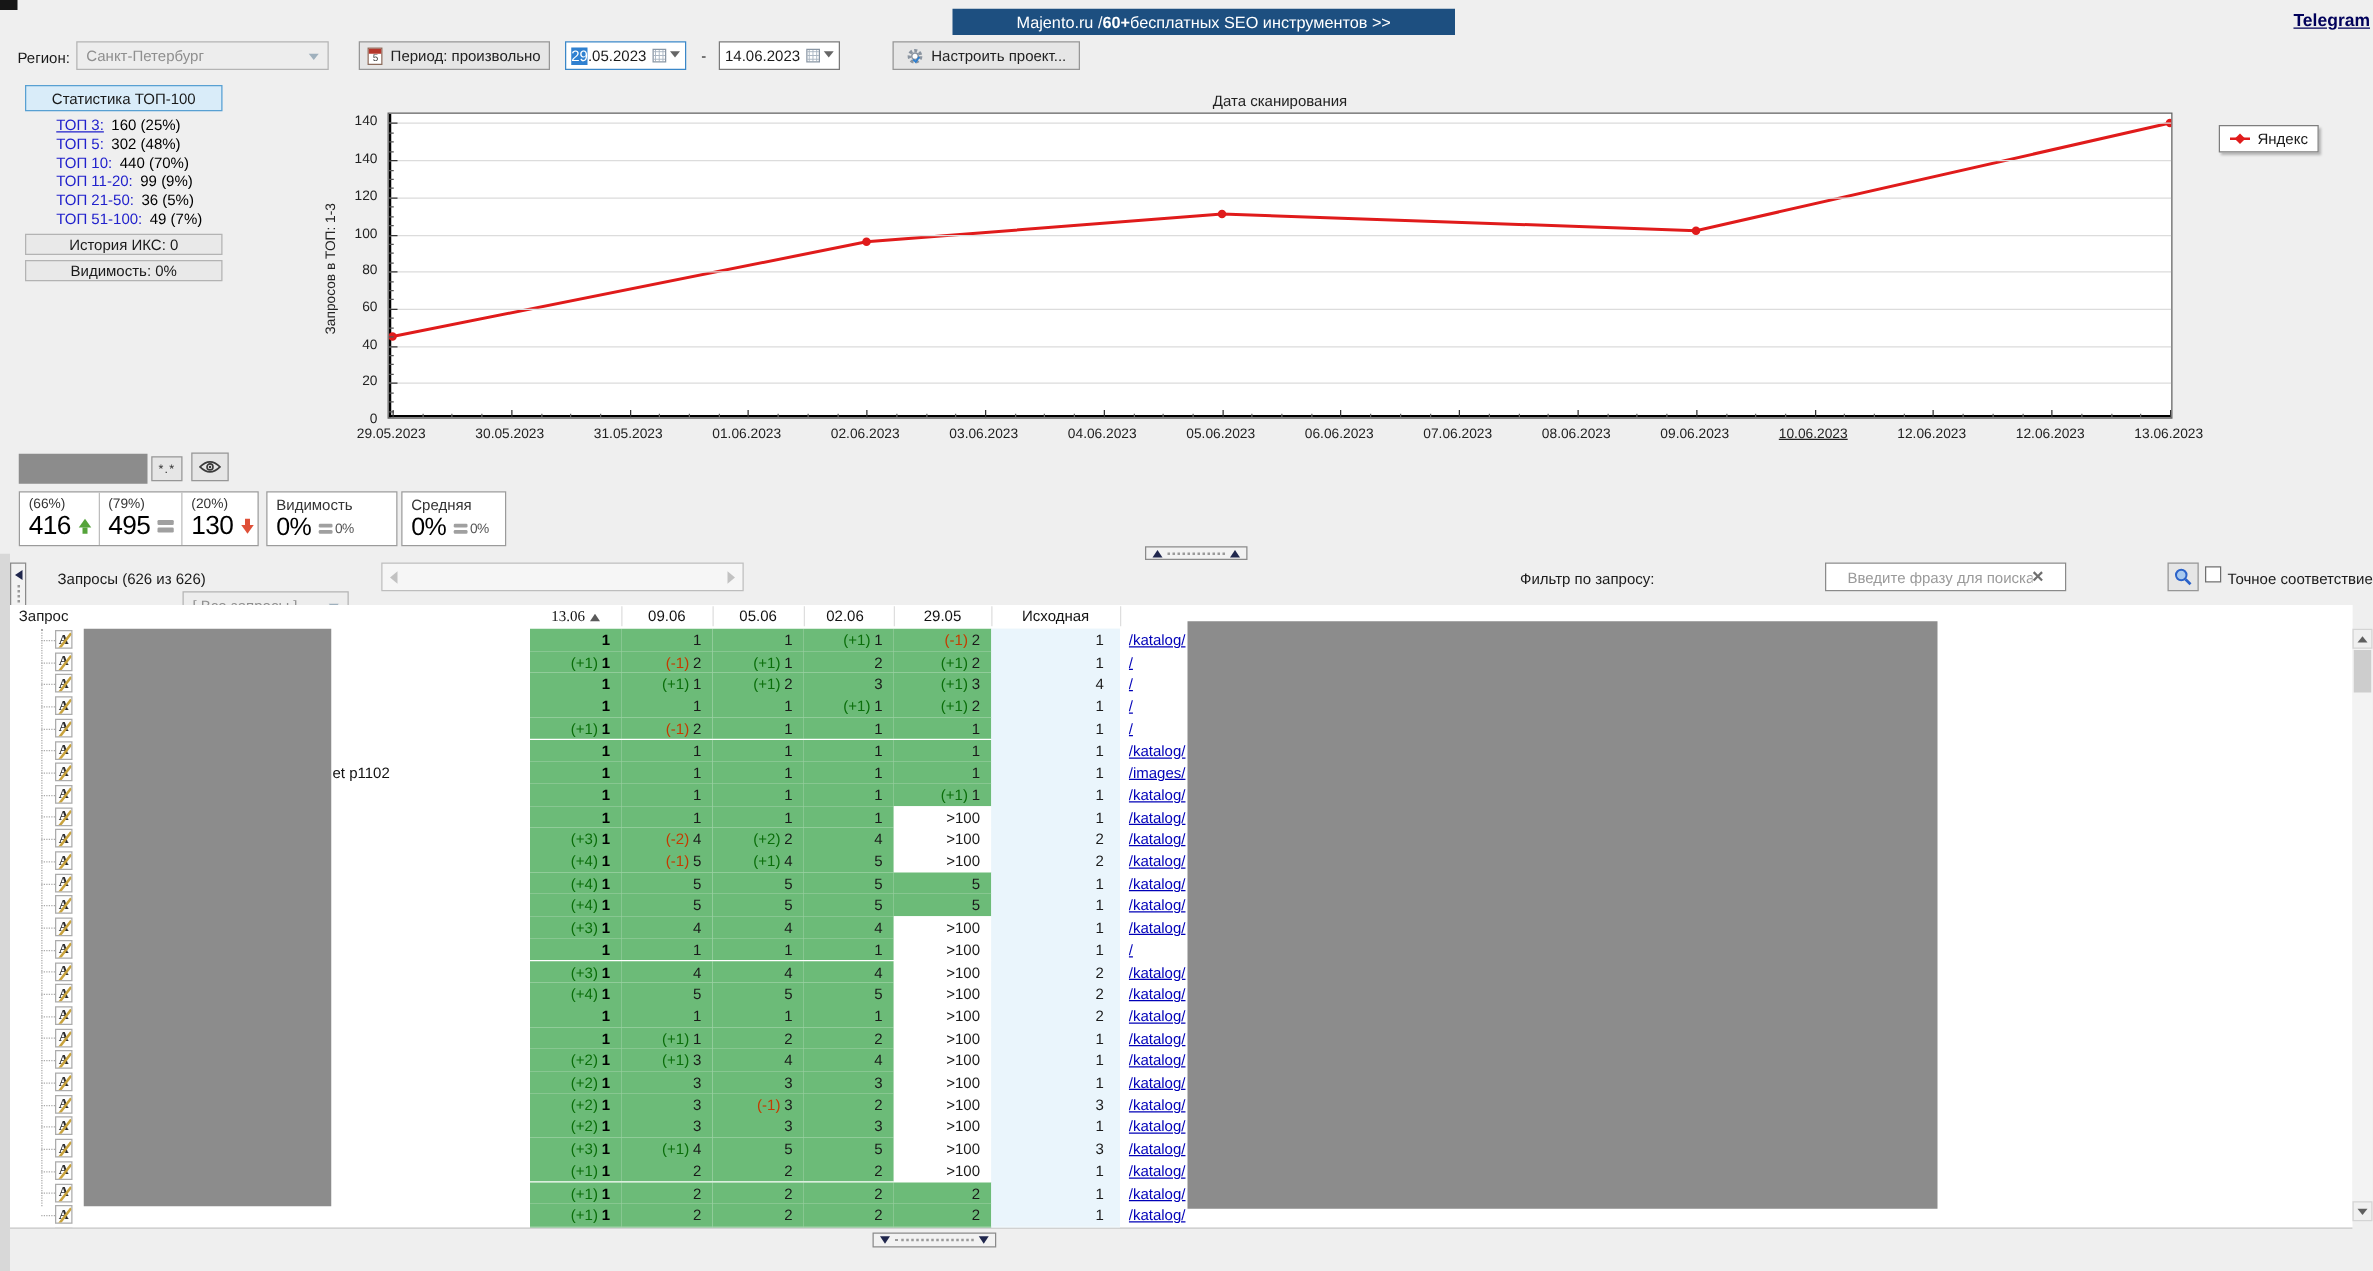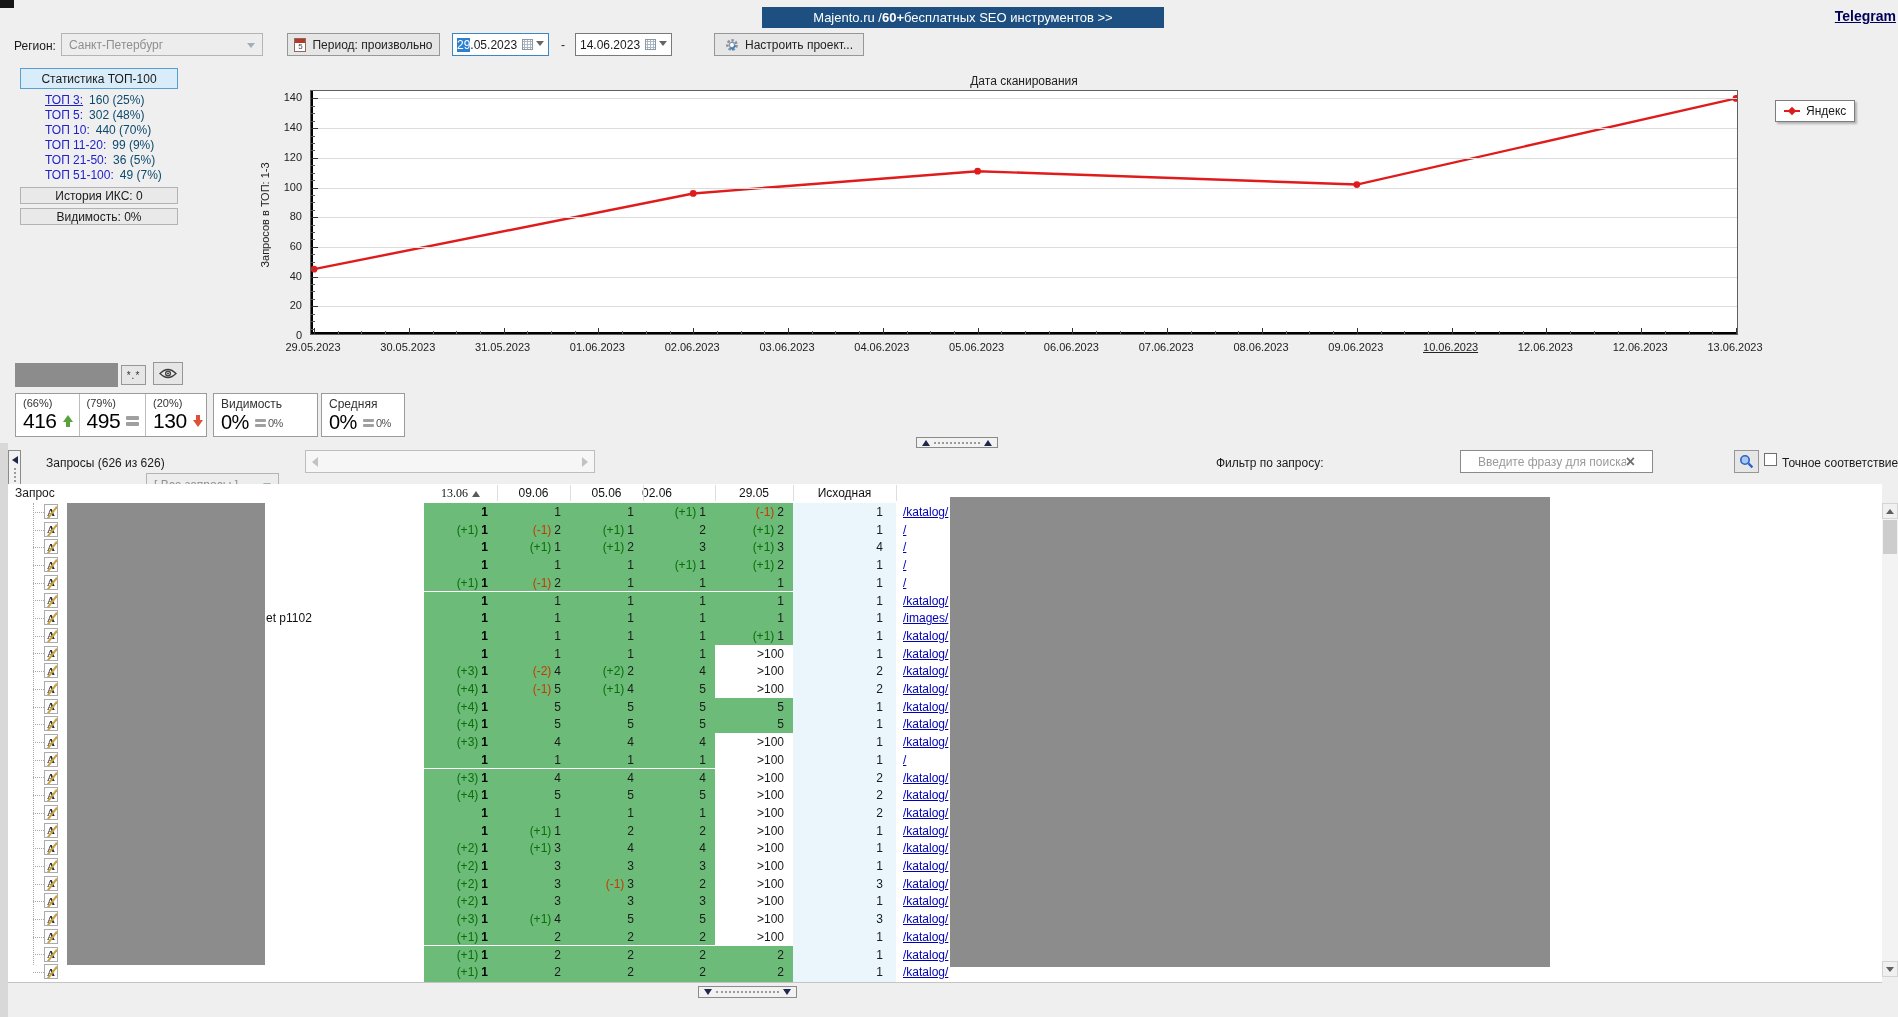--- a/index.html
+++ b/index.html
@@ -11,21 +11,21 @@
   .sel { background:#fff; border:1px solid #8a8a8a; display:flex; align-items:center;
          padding:0 20px 0 7px; position:relative; font-size:12px; }
   .sel.dis { background:#ededed; color:#8f8f8f; border-color:#b4b4b4; }
   .chev { position:absolute; right:7px; top:50%; margin-top:-2px; width:0; height:0;
           border:4px solid transparent; border-top:5px solid #666; }
   .sel.dis .chev { border-top-color:#9fb0bd; }
   .censor { background:#8c8c8c; }
   .statline { height:15px; line-height:15px; white-space:nowrap; }
   .statline .lbl { color:#2121cc; }
   .statline.first .lbl { text-decoration:underline; }
-  .statline .val { color:#0c4a6e; padding-left:6px; }
+  .statline .val { color:#000000; padding-left:6px; }
   .graybtn { background:#e9e9e9; border:1px solid #b3b3b3; text-align:center; font-size:12px;
              display:flex; align-items:center; justify-content:center; }
   
   #plot { background:#fff; border:1px solid #5f5f5f; }
   .gridline { position:absolute; left:0; right:0; height:1px; background:#dcdcdc; }
   .ytickmaj { position:absolute; left:0; width:7px; height:1px; background:#333; }
   .ytickmin { position:absolute; left:0; width:4px; height:1px; background:#555; }
   .xtickmaj { position:absolute; bottom:0; width:1px; height:6px; background:#333; }
   .xtickmin { position:absolute; bottom:0; width:1px; height:3px; background:#666; }
   .ylab { position:absolute; right:4px; width:30px; text-align:right; font-size:11px; color:#222; }
@@ -469,21 +469,21 @@
           <i class="sortarr"></i>
         </div>
         <div class="colhead" style="left: 489px; width: 73px;">
           <span>09.06</span>
         </div>
         <div class="vline" style="left: 489px;"></div>
         <div class="colhead" style="left: 562px; width: 73px;">
           <span>05.06</span>
         </div>
         <div class="vline" style="left: 562px;"></div>
-        <div class="colhead" style="left: 613px; width: 72px;">
+        <div class="colhead" style="left: 632px; width: 72px;">
           <span>02.06</span>
         </div>
         <div class="vline" style="left: 635px;"></div>
         <div class="colhead" style="left: 707px; width: 78px;">
           <span>29.05</span>
         </div>
         <div class="vline" style="left: 707px;"></div>
         <div class="vline" style="left: 785px;"></div>
         <div class="vline" style="left: 888px;"></div>
       </div>

